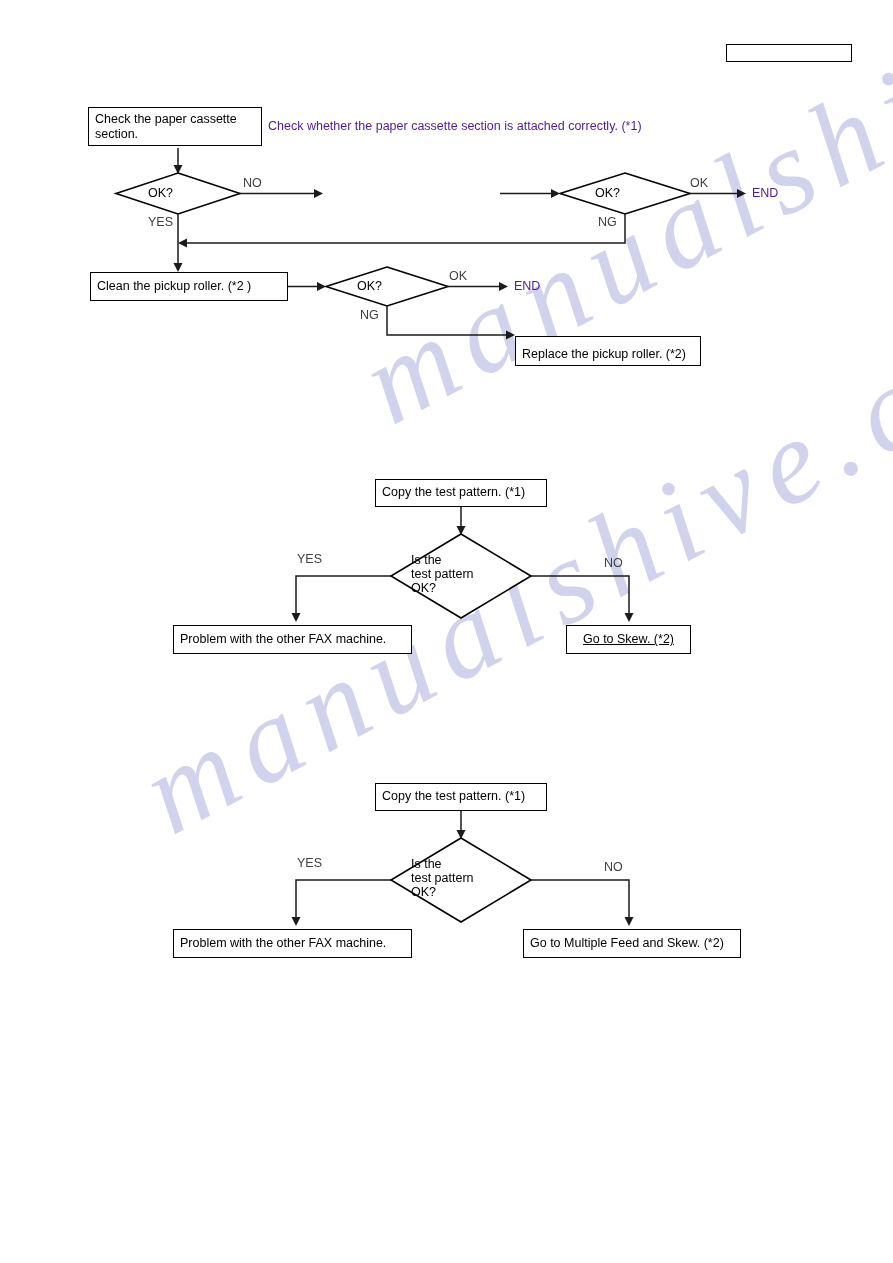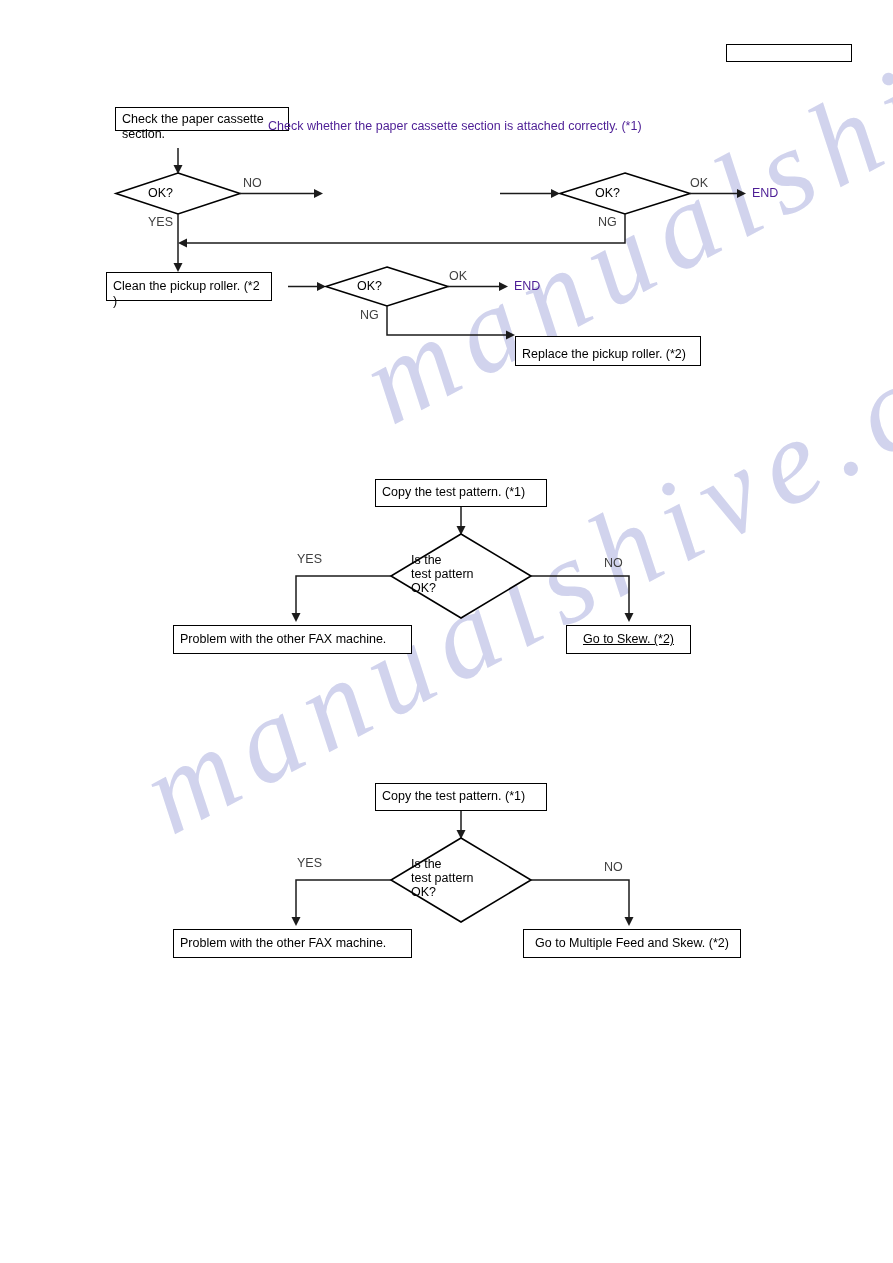--- a/index.html
+++ b/index.html
@@ -173,41 +173,41 @@
 
     <polygon class="diamond" points="461,838 531,880 461,922 391,880"></polygon>
 
     <polyline points="391,880 296,880 296,918"></polyline>
     <polygon class="head" points="296,926 291.5,917 300.5,917"></polygon>
 
     <polyline points="531,880 629,880 629,918"></polyline>
     <polygon class="head" points="629,926 624.5,917 633.5,917"></polygon>
   </svg>
 
-  <div class="pbox" style="left:88px; top:107px; width:174px; height:24px;margin-left:27px;">Check the paper cassette
+  <div class="pbox" style="left:88px; top:107px; width:174px; height:39px;">Check the paper cassette
 section.</div>
 
   <div class="plain" style="left:268px; top:119px;">Check whether the paper cassette section is attached correctly. (*1)</div>
 
   <div class="dtext" style="left:148px; top:186px; width:60px;">OK?</div>
 
   <div class="lbl" style="left:243px; top:176px;">NO</div>
 
   <div class="lbl" style="left:148px; top:215px;">YES</div>
 
 
   <div class="dtext" style="left:595px; top:186px; width:60px;">OK?</div>
 
   <div class="lbl" style="left:690px; top:176px;">OK</div>
 
   <div class="lbl" style="left:598px; top:215px;">NG</div>
 
   <div class="plain" style="left:752px; top:186px;">END</div>
 
-  <div class="pbox" style="left:106px; top:272px; width:166px; height:29px; padding-top:6px;">Clean the pickup roller. (*2 )</div>
+  <div class="pbox" style="left:90px; top:272px; width:198px; height:29px; padding-top:6px;">Clean the pickup roller. (*2 )</div>
 
   <div class="dtext" style="left:357px; top:279px; width:60px;">OK?</div>
 
   <div class="lbl" style="left:449px; top:269px;">OK</div>
 
   <div class="lbl" style="left:360px; top:308px;">NG</div>
 
   <div class="plain" style="left:514px; top:279px;">END</div>
 
   <div class="pbox" style="left:515px; top:336px; width:186px; height:30px; padding-top:10px;">Replace the pickup roller. (*2)</div>
@@ -231,15 +231,15 @@
   <div class="dtext" style="left:411px; top:857px; width:100px;">Is the
 test pattern
 OK?</div>
 
   <div class="lbl" style="left:297px; top:856px;">YES</div>
 
   <div class="lbl" style="left:604px; top:860px;">NO</div>
 
   <div class="pbox" style="left:173px; top:929px; width:239px; height:29px; padding-top:6px;">Problem with the other FAX machine.</div>
 
-  <div class="pbox" style="left:523px; top:929px; width:218px; height:29px; padding-top:6px; text-align:center;">Go to Multiple Feed and Skew. (*2)</div>
+  <div class="pbox" style="left:523px; top:929px; width:218px; height:29px; padding-top:6px; ">Go to Multiple Feed and Skew. (*2)</div>
 
 </div>
 
 </body></html>

